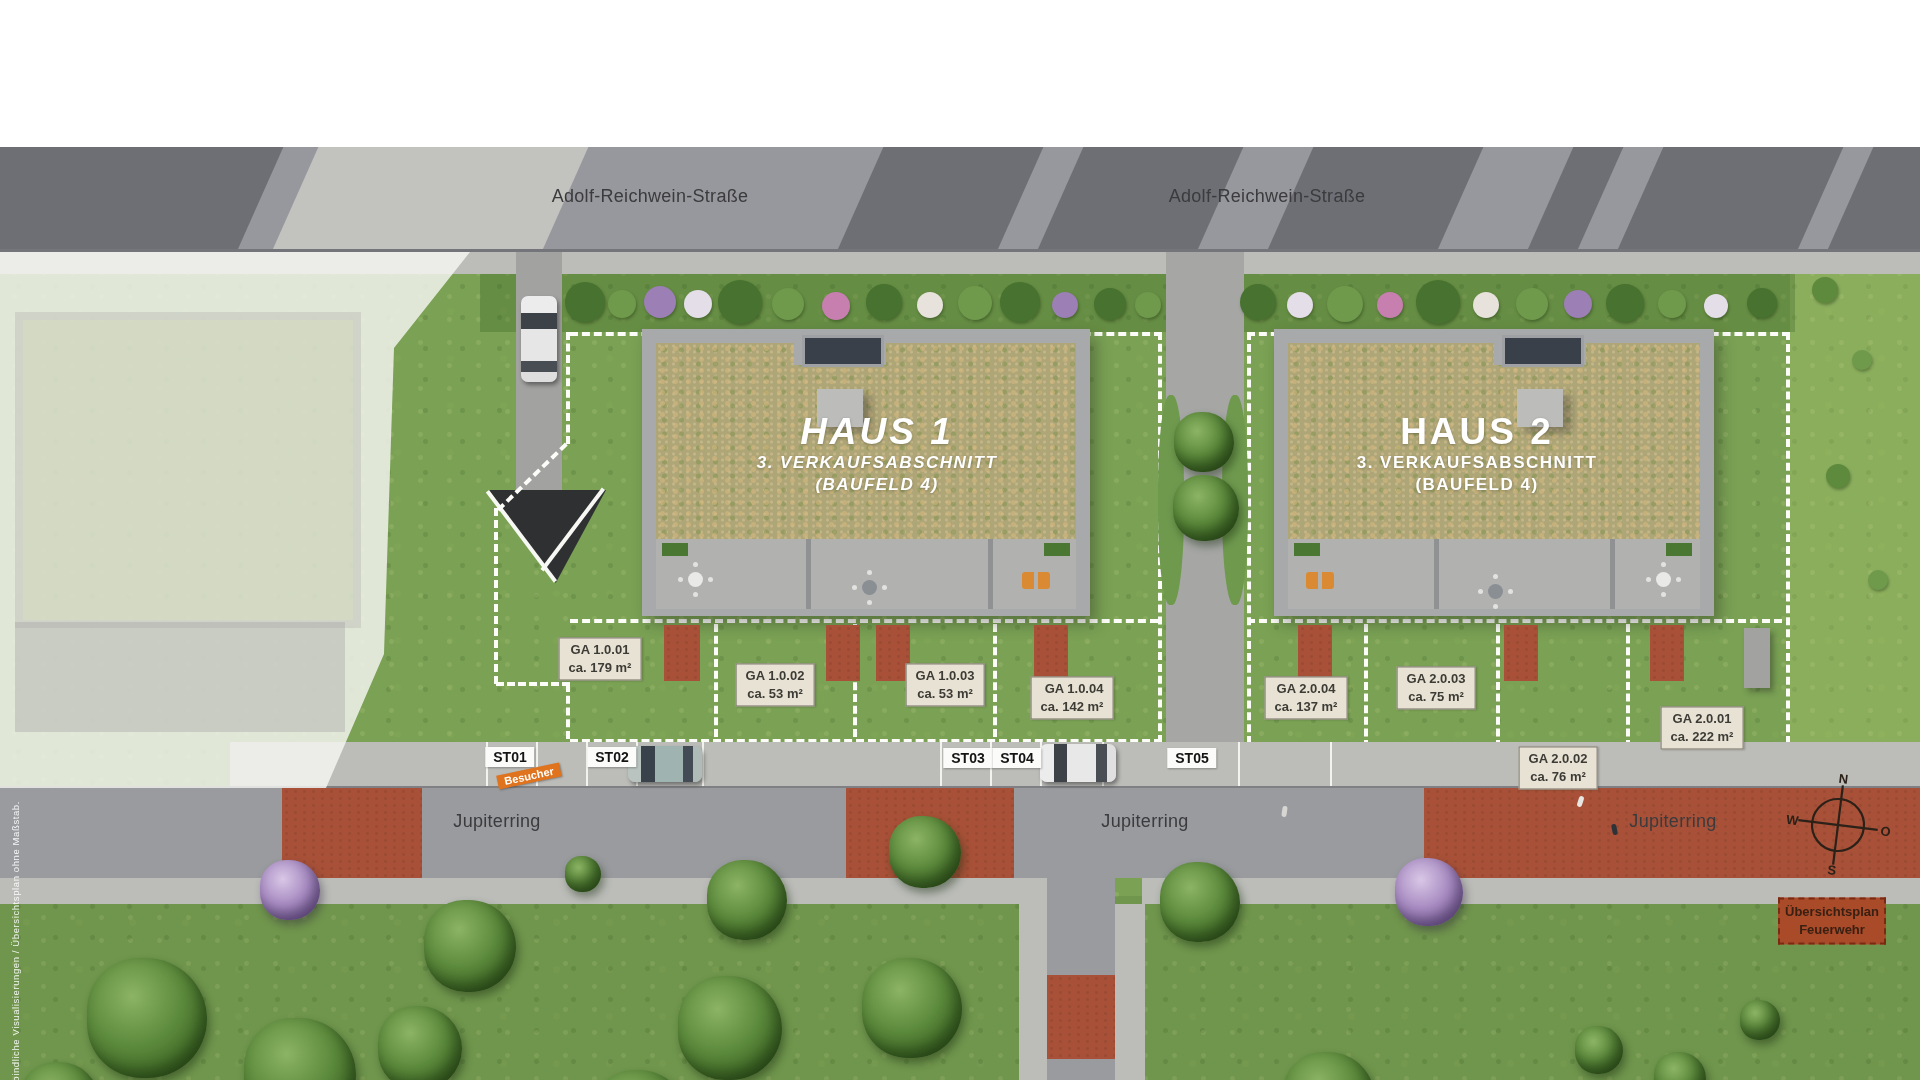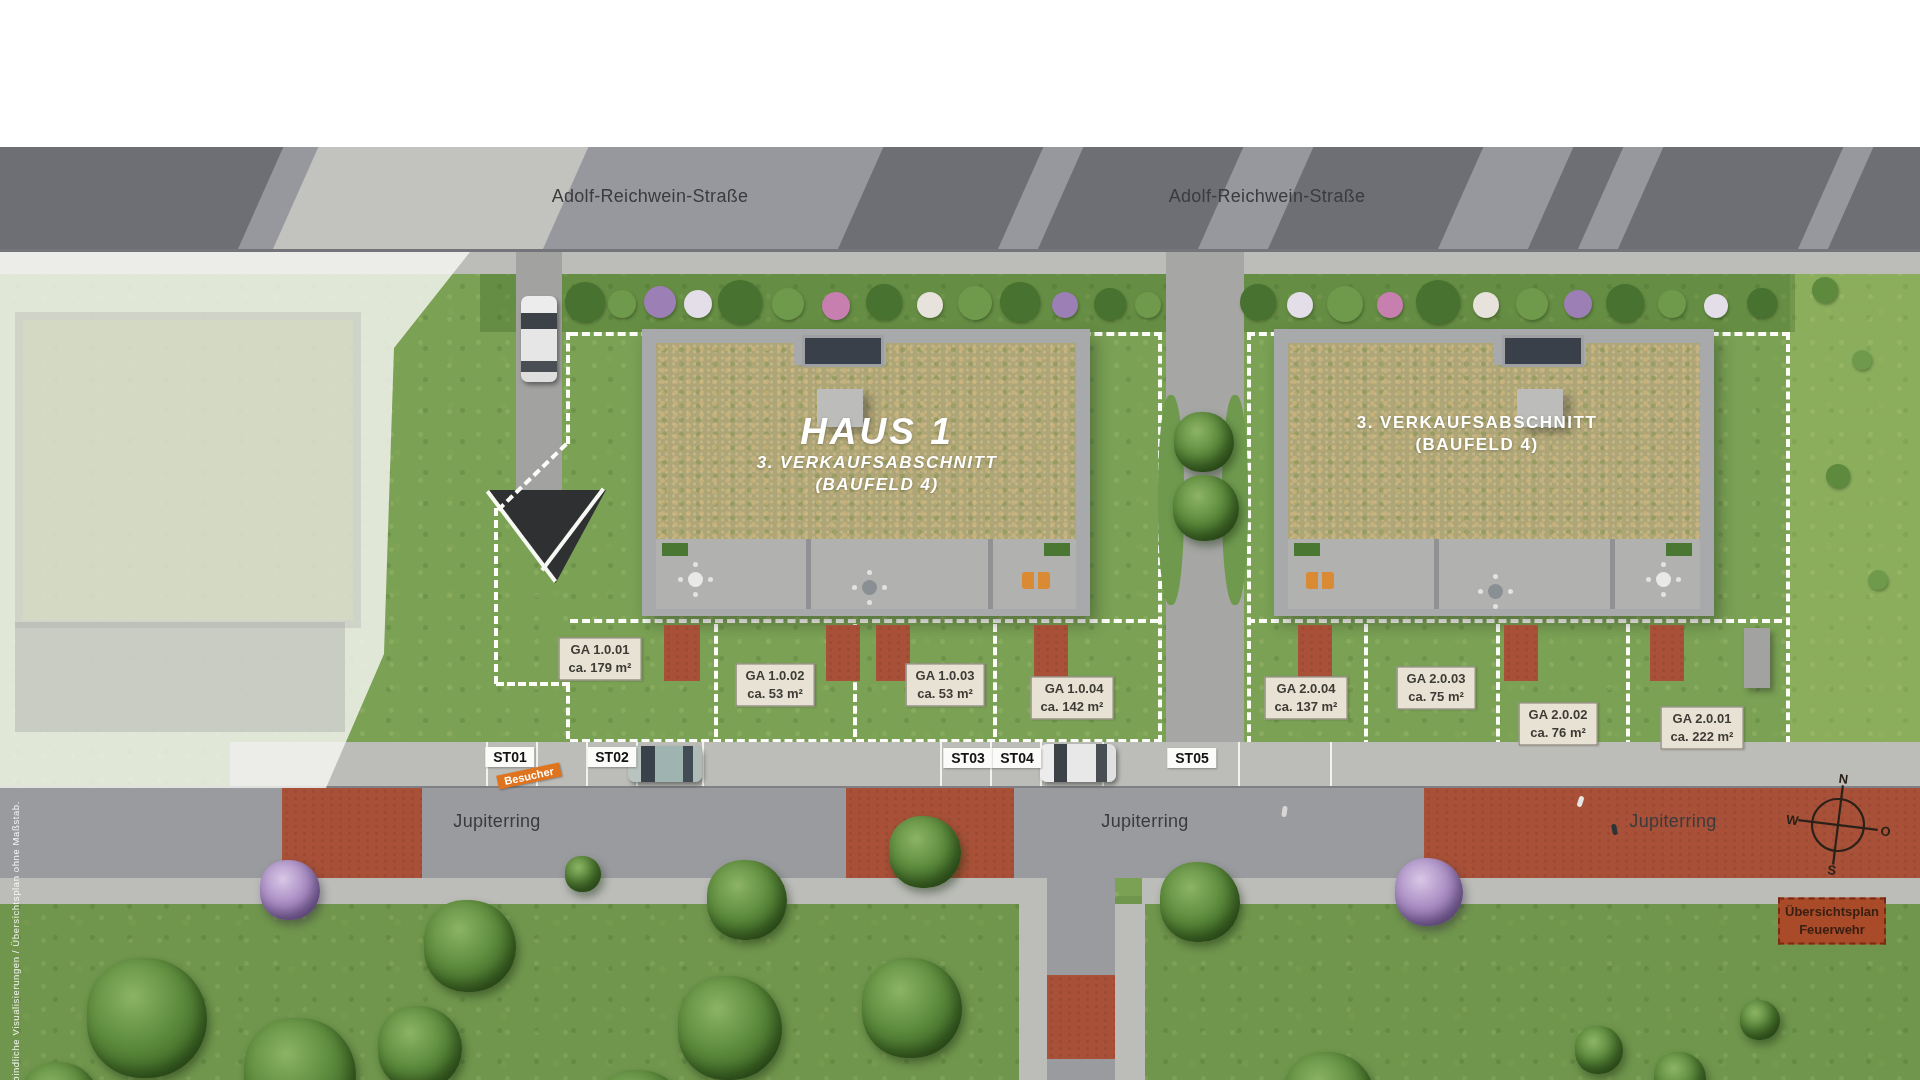--- a/index.html
+++ b/index.html
@@ -142,20 +142,21 @@
   <div class="abs red-pav" style="left:1504px;top:585px;width:34px;height:56px;"></div>
   <div class="abs red-pav" style="left:1650px;top:585px;width:34px;height:56px;"></div>
   <div class="abs" style="left:1744px;top:588px;width:26px;height:60px;background:#a2a3a1;box-shadow:4px 4px 6px rgba(30,30,30,.35);"></div>
 
   <div class="abs house-title" style="left:877px;top:372px;font-style:italic;">
     <div class="big">HAUS 1</div>
     <div class="sub">3. VERKAUFSABSCHNITT</div>
     <div class="sub">(BAUFELD 4)</div>
   </div>
   <div class="abs house-title" style="left:1477px;top:372px;">
+    <div class="big">HAUS 2</div>
     <div class="sub">3. VERKAUFSABSCHNITT</div>
     <div class="sub">(BAUFELD 4)</div>
   </div>
 
   <div class="abs sidewalk" style="left:230px;top:702px;width:1690px;height:46px;"></div>
   <div class="abs" style="left:486px;top:702px;width:2px;height:46px;background:#f2f2ef;"></div>
   <div class="abs" style="left:536px;top:702px;width:2px;height:46px;background:#f2f2ef;"></div>
   <div class="abs" style="left:586px;top:702px;width:2px;height:46px;background:#f2f2ef;"></div>
   <div class="abs" style="left:636px;top:702px;width:2px;height:46px;background:#f2f2ef;"></div>
   <div class="abs" style="left:702px;top:702px;width:2px;height:46px;background:#f2f2ef;"></div>
@@ -200,21 +201,21 @@
     <div>ca. 142 m²</div>
   </div>
   <div class="abs ga-label" style="left:1306px;top:658px;">
     <div>GA 2.0.04</div>
     <div>ca. 137 m²</div>
   </div>
   <div class="abs ga-label" style="left:1436px;top:648px;">
     <div>GA 2.0.03</div>
     <div>ca. 75 m²</div>
   </div>
-  <div class="abs ga-label" style="left:1558px;top:684px;">
+  <div class="abs ga-label" style="left:1558px;top:728px;">
     <div>GA 2.0.02</div>
     <div>ca. 76 m²</div>
   </div>
   <div class="abs ga-label" style="left:1702px;top:688px;">
     <div>GA 2.0.01</div>
     <div>ca. 222 m²</div>
   </div>
 
   <div class="abs st-label" style="left:510px;top:717px;">ST01</div>
   <div class="abs st-label" style="left:612px;top:717px;">ST02</div>

